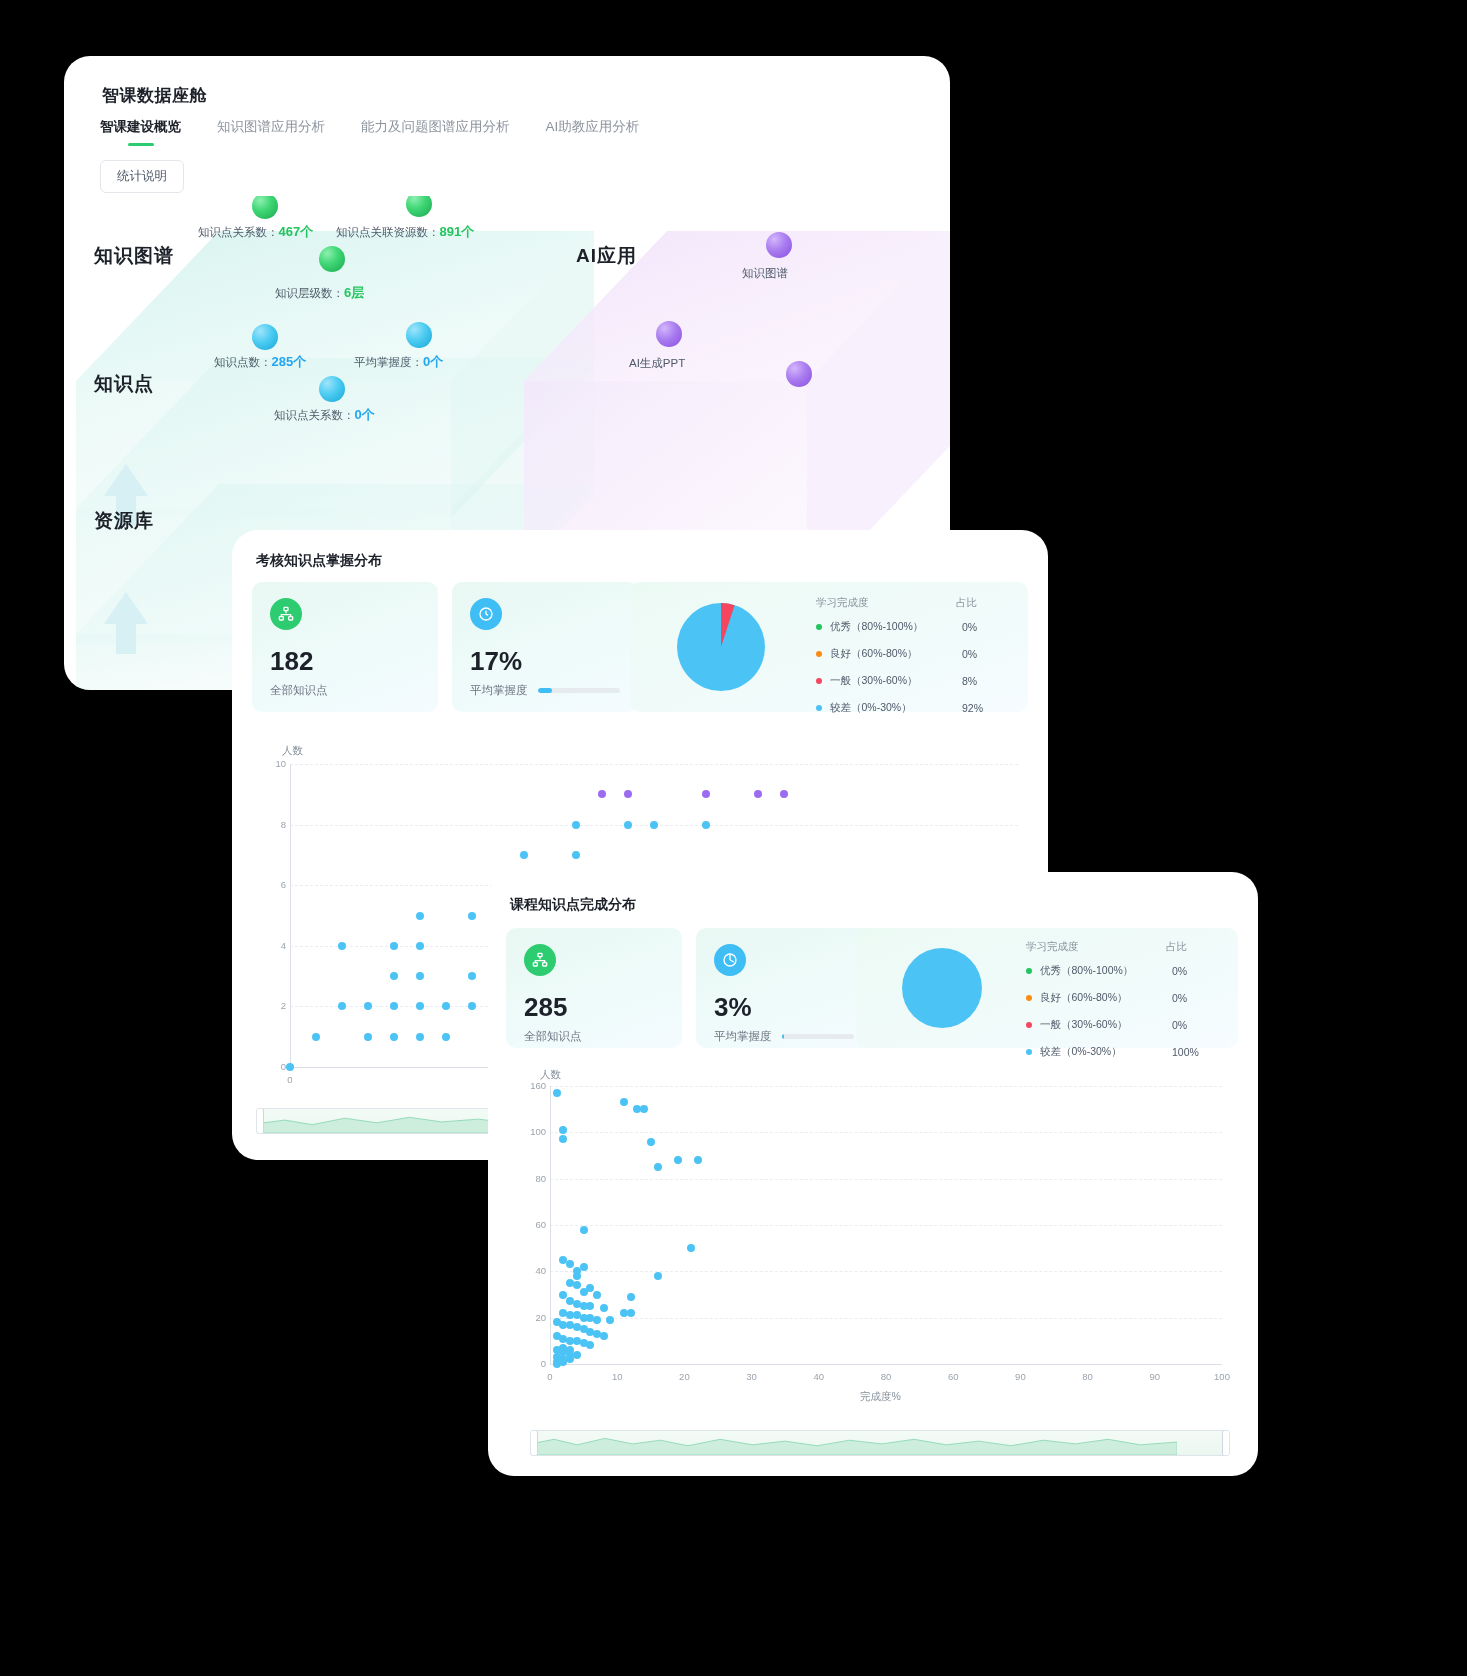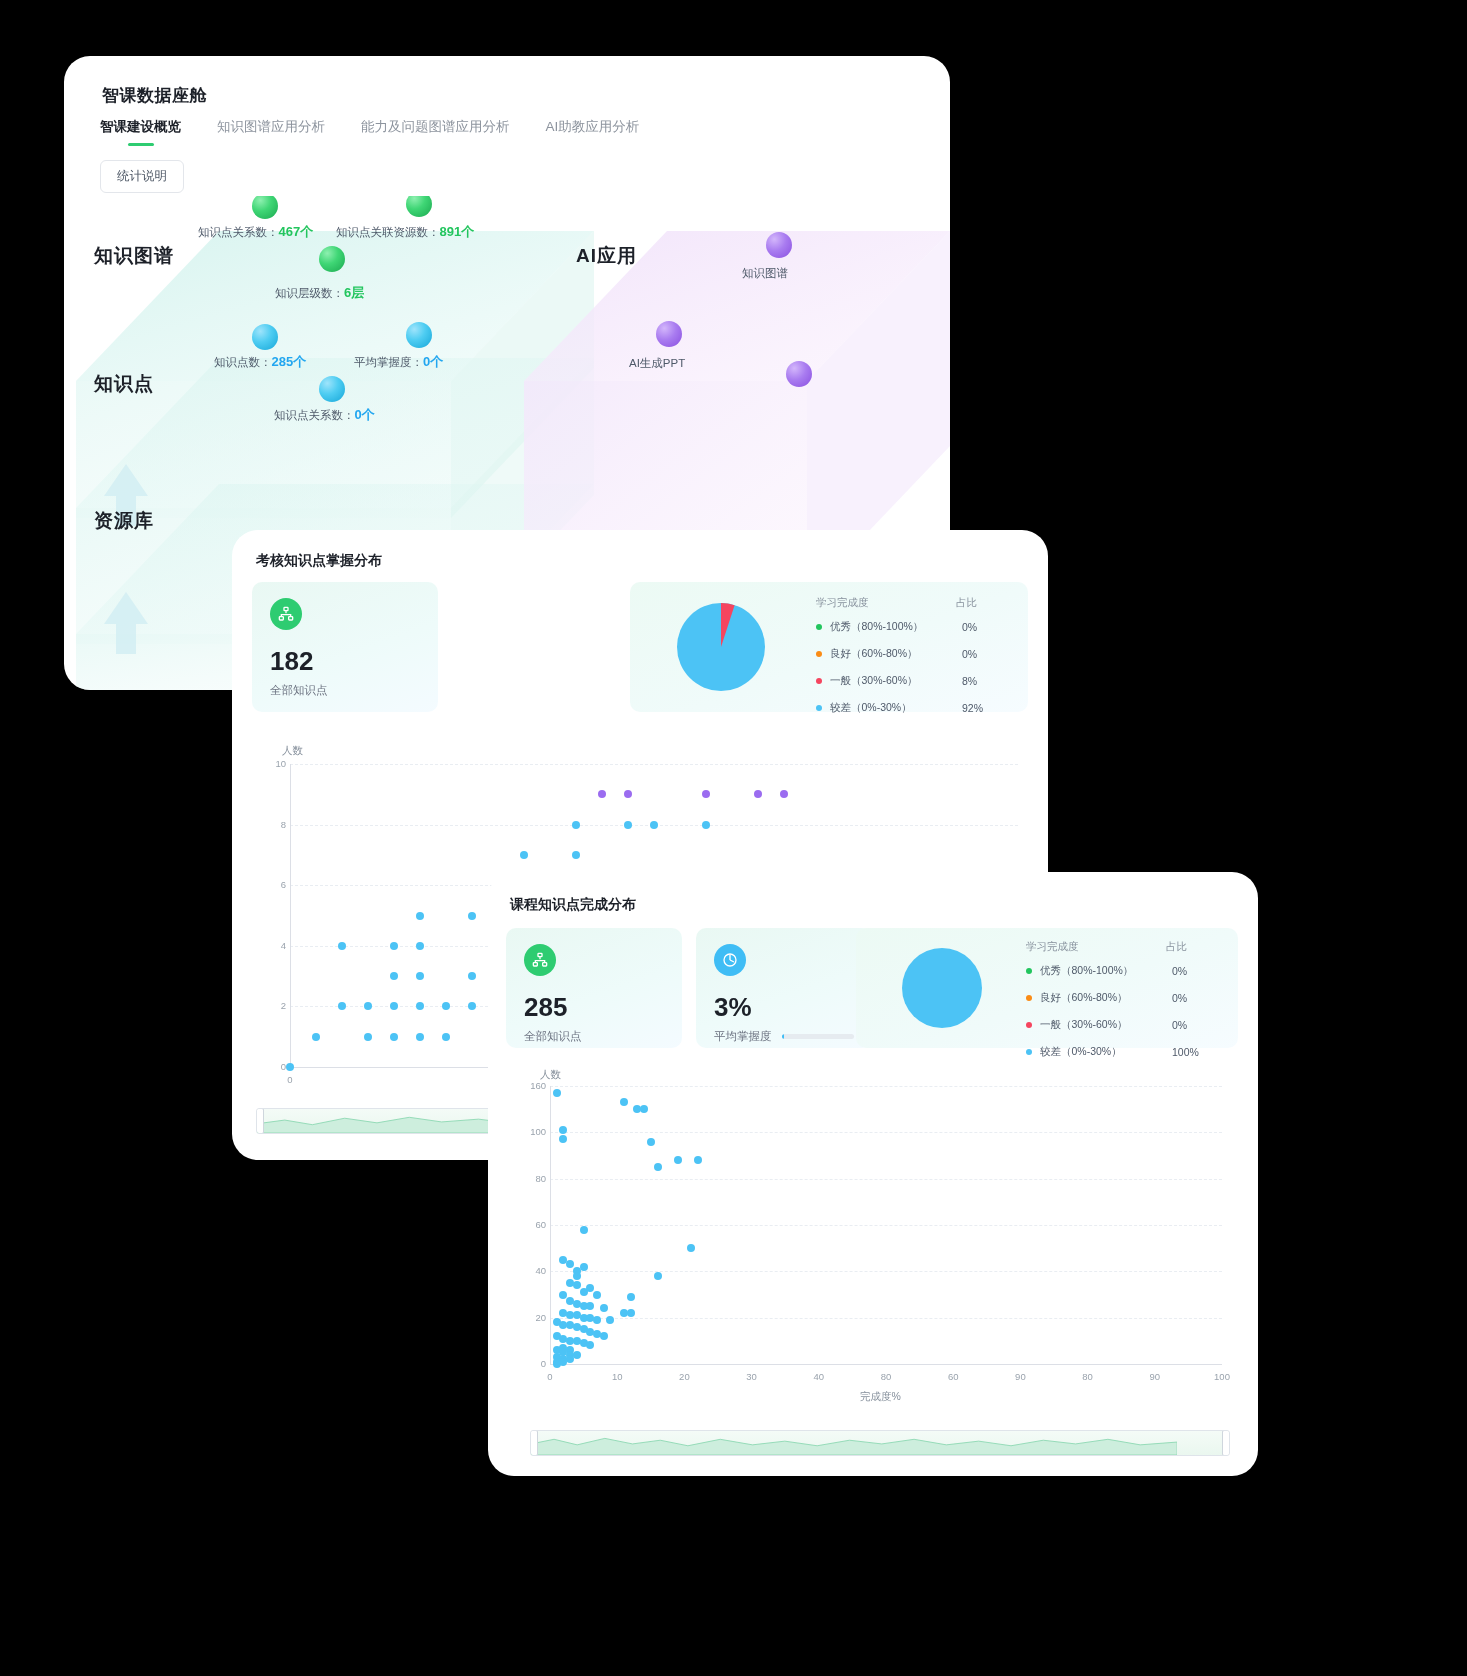--- a/index.html
+++ b/index.html
@@ -211,20 +211,35 @@
             <rect x="16" y="16" width="6" height="5" rx="1"></rect>
               <path d="M12 7v4M5 16v-3h14v3"></path>
           </svg>
         </div>
         <div class="kpi-num">182</div>
         <div class="kpi-lbl">
           <span>全部知识点</span>
         </div>
       </div>
 
+      <div class="kpi" style="width:186px; height:130px;">
+        <div class="kpi-ic blue">
+          <svg width="16" height="16" viewBox="0 0 24 24" fill="none" stroke="#fff" stroke-width="2">
+            <circle cx="12" cy="12" r="9"></circle>
+              <path d="M12 7v5l3 2"></path>
+          </svg>
+        </div>
+        <div class="kpi-num">17%</div>
+        <div class="kpi-lbl">
+          <span>平均掌握度</span>
+          <span class="prog">
+              <i id="p2bar" style="width: 17%;"></i>
+            </span>
+        </div>
+      </div>
     </div>
 
     <div class="pie-box" style="left:398px; top:52px; width:398px; height:130px;">
       <svg width="110" height="110" viewBox="0 0 110 110" style="position:absolute;left:36px;top:10px;">
         <circle cx="55" cy="55" r="44" fill="#4cc3f5"></circle>
         <path d="M55 55 L55 11 A44 44 0 0 1 68.6 13.2 Z" fill="#f5455f"></path>
       </svg>
 
       <div class="legend" style="left:186px; top:14px; width:200px;">
         <div class="lg-head">

